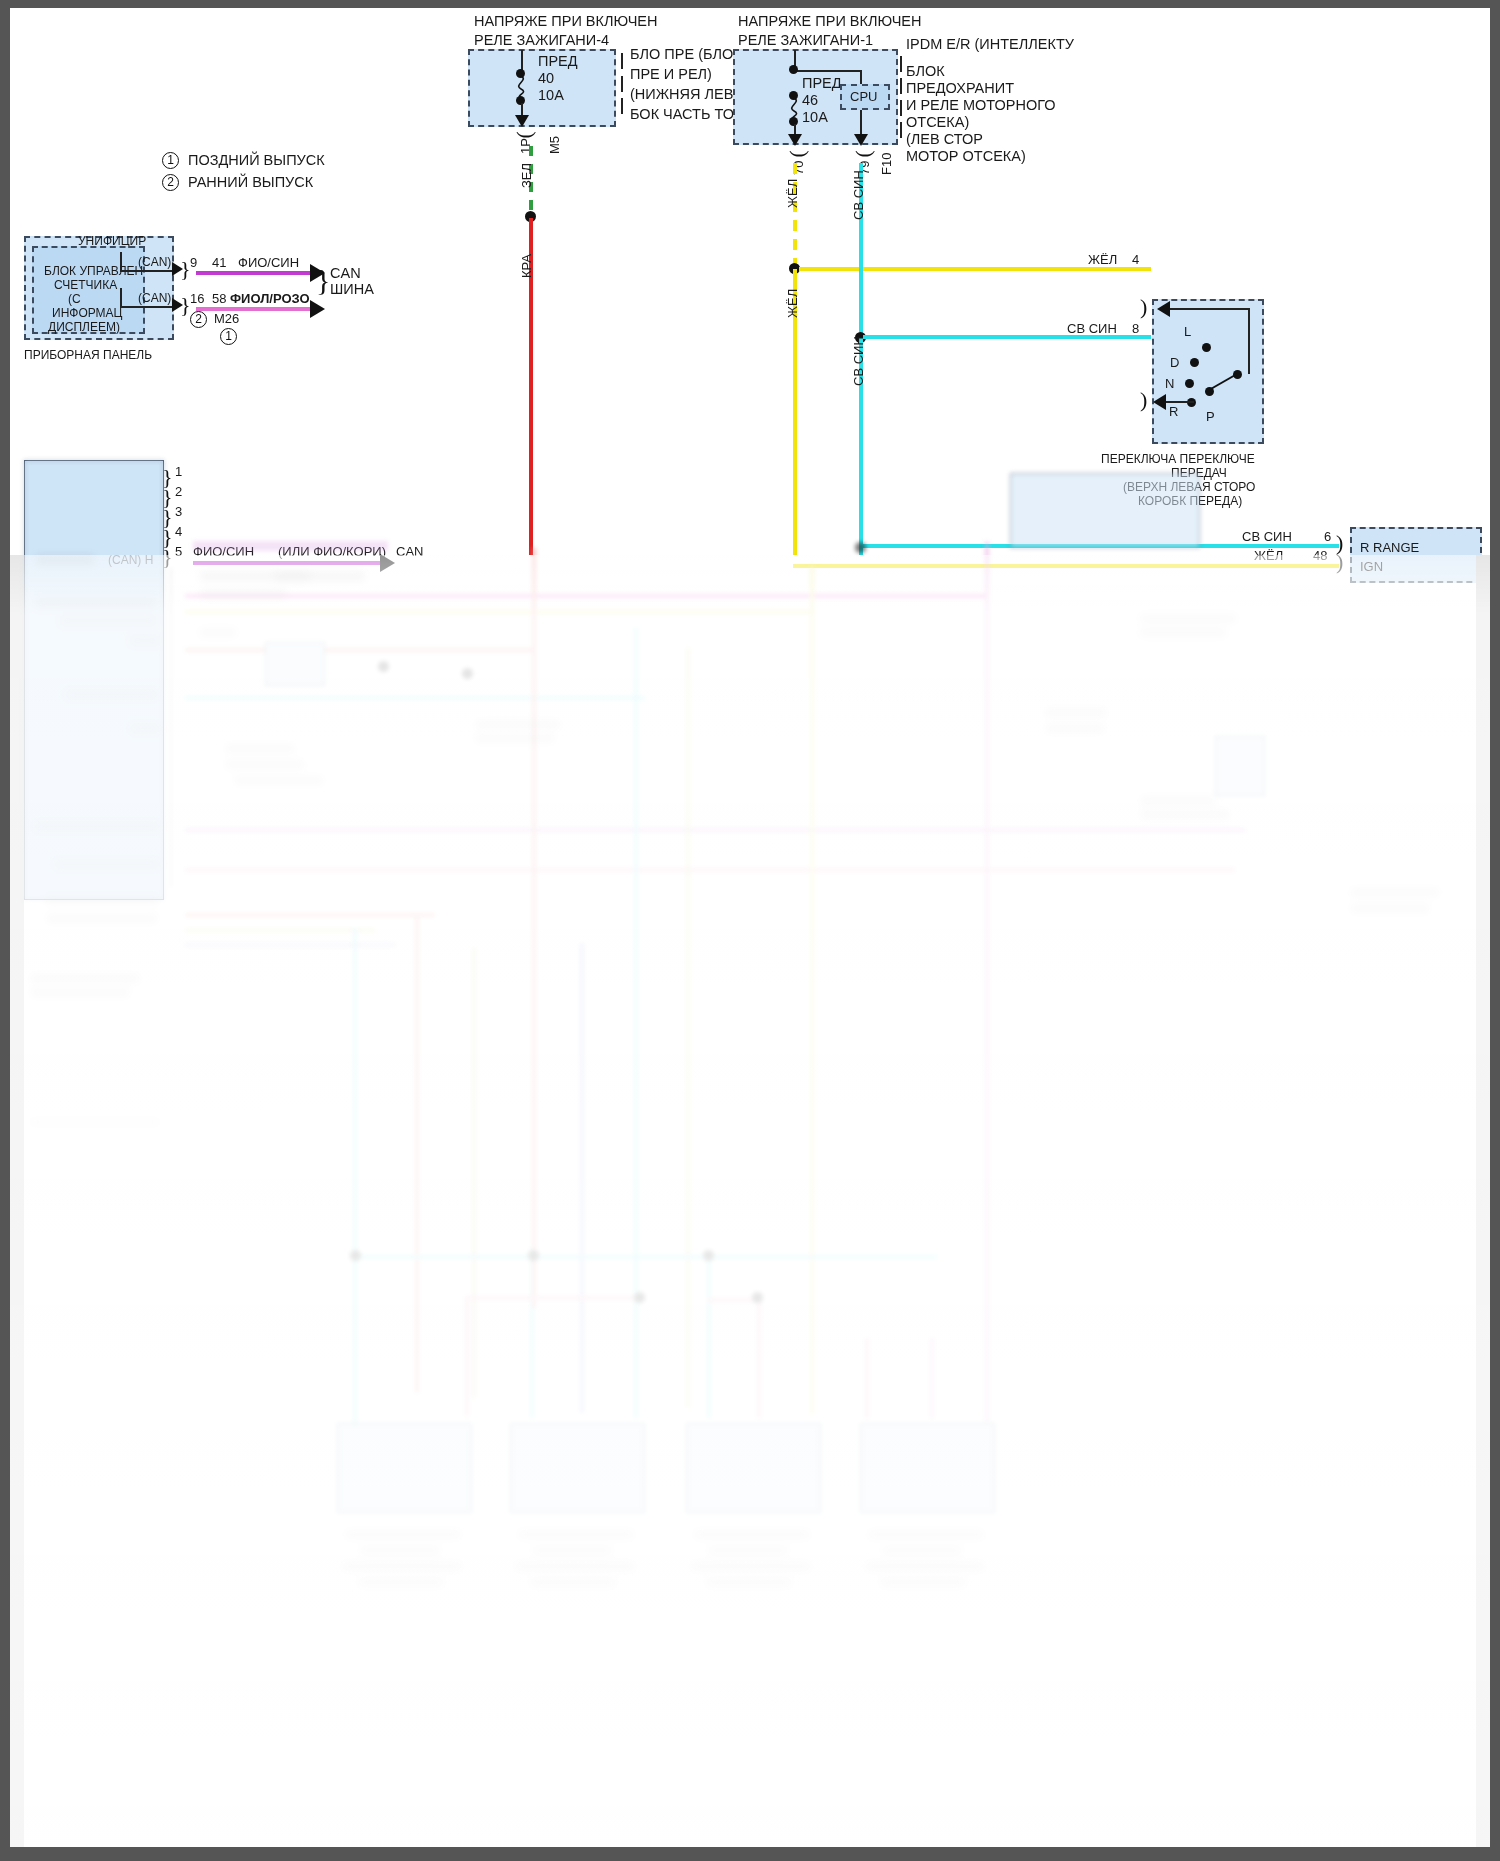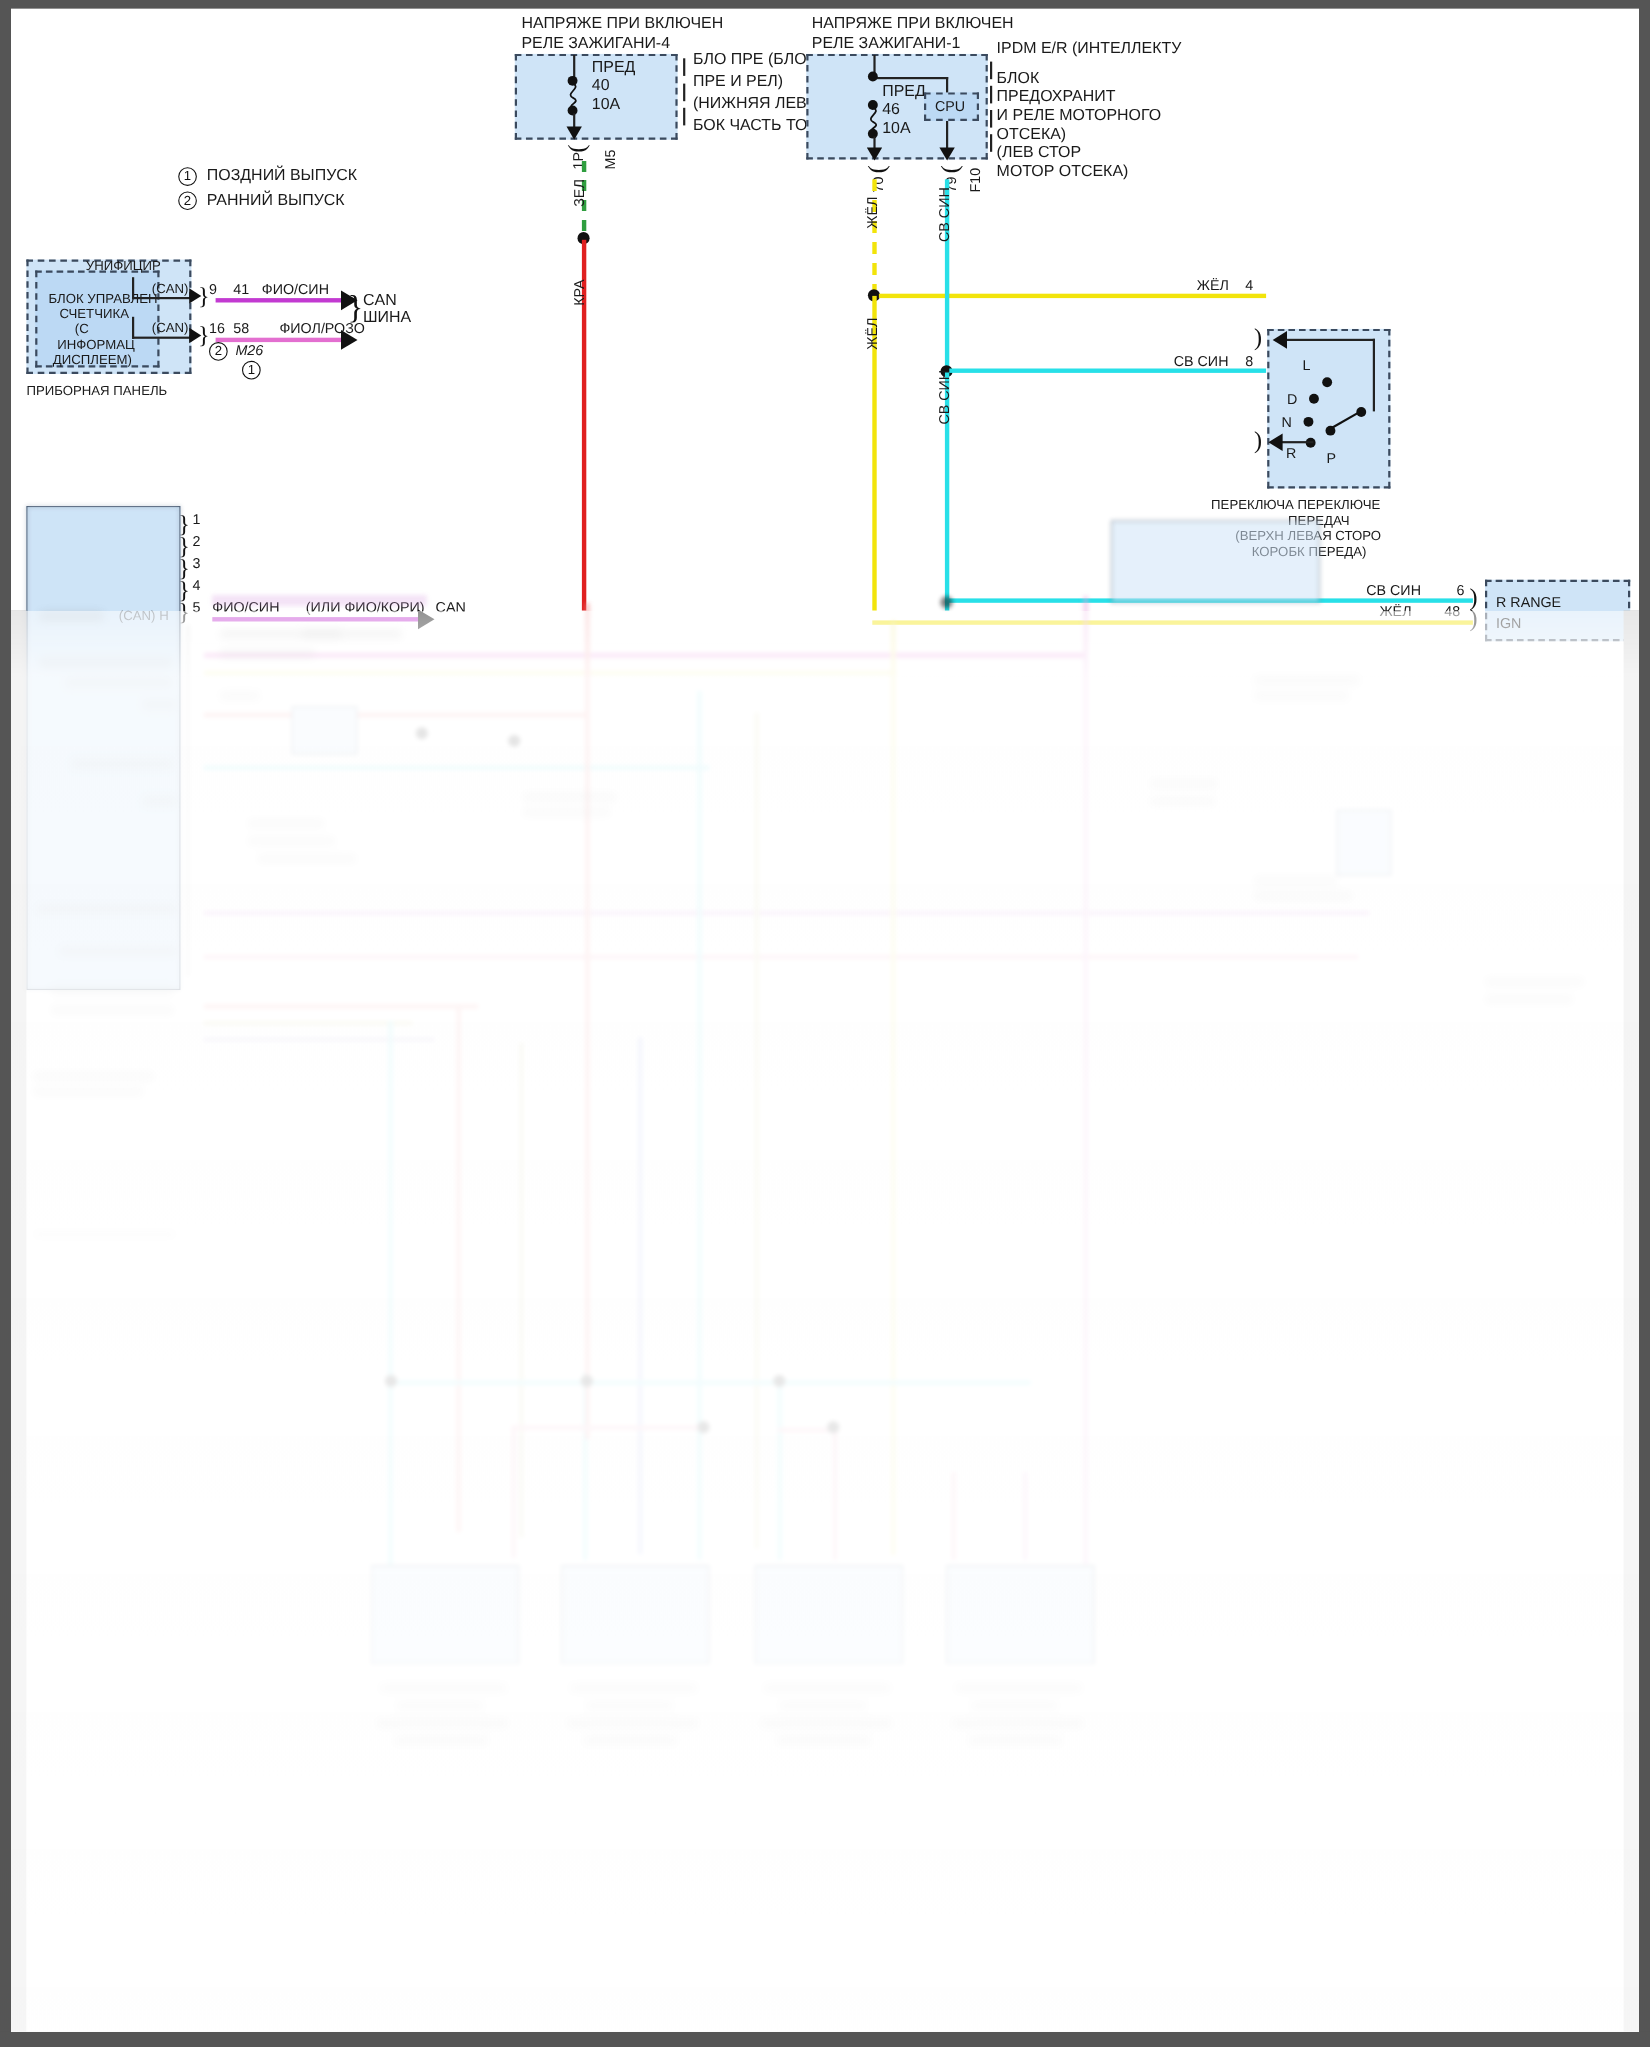--- a/index.html
+++ b/index.html
@@ -180,26 +180,26 @@
     <div class="brk" style="left:170px;top:286px;">}</div>
 
     <div class="t sm" style="left:180px;top:247px;">9</div>
     <div class="t sm" style="left:202px;top:247px;">41</div>
     <div class="t sm" style="left:228px;top:247px;">ФИО/СИН</div>
     <div class="w wh" style="left:186px;top:263px;width:118px;height:4px;background:#c23ad1;"></div>
     <div class="arrR" style="left:300px;top:256px;"></div>
 
     <div class="t sm" style="left:180px;top:283px;">16</div>
     <div class="t sm" style="left:202px;top:283px;">58</div>
-    <div class="t sm" style="left:244px;top:283px;">ФИОЛ/РОЗО</div>
+    <div class="t sm" style="left:220px;top:283px;font-weight:bold;">ФИОЛ/РОЗО</div>
     <div class="w wh" style="left:186px;top:299px;width:118px;height:4px;background:#e36fd0;"></div>
     <div class="arrR" style="left:300px;top:292px;"></div>
 
     <div class="circnum" style="left:180px;top:303px;">2</div>
-    <div class="t sm" style="left:204px;top:303px;font-style:italic;">M26</div>
+    <div class="t sm" style="left:204px;top:303px;">M26</div>
     <div class="circnum" style="left:210px;top:320px;">1</div>
 
     <div class="brkbig" style="left:306px;top:258px;">}</div>
     <div class="t" style="left:320px;top:257px;">CAN</div>
     <div class="t" style="left:320px;top:273px;">ШИНА</div>
 
     <div class="boxsolid" style="left:14px;top:452px;width:140px;height:440px;"></div>
     <div class="brk" style="left:152px;top:458px;">}</div>
     <div class="t sm" style="left:165px;top:456px;">1</div>
     <div class="brk" style="left:152px;top:478px;">}</div>

